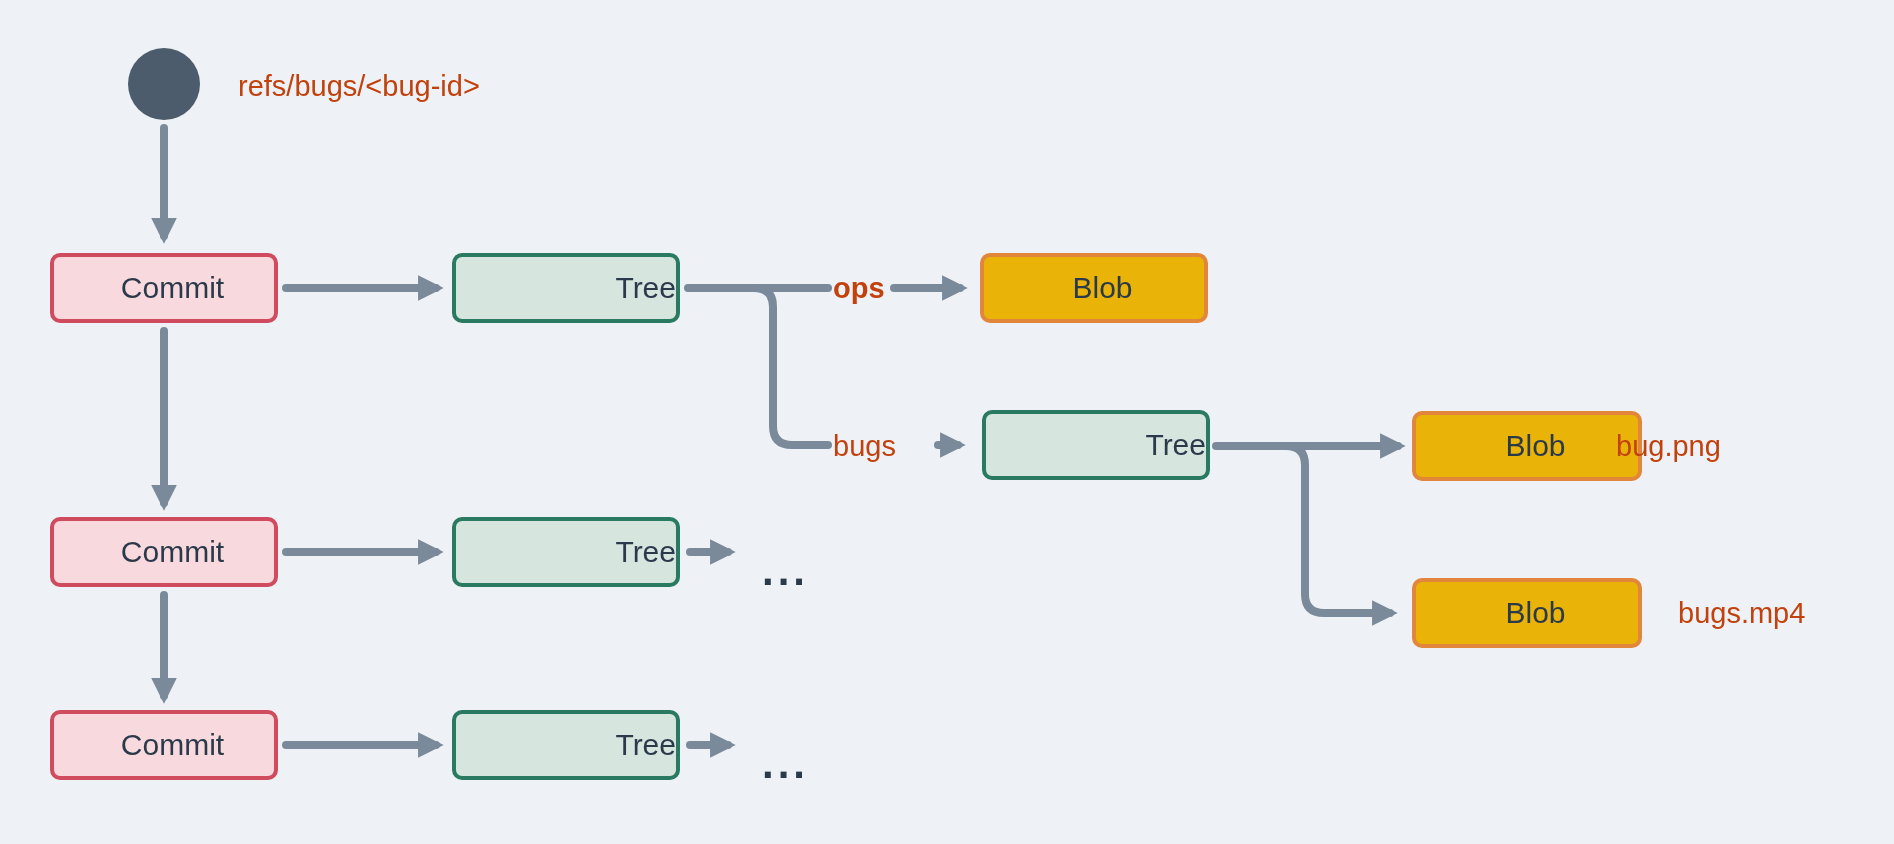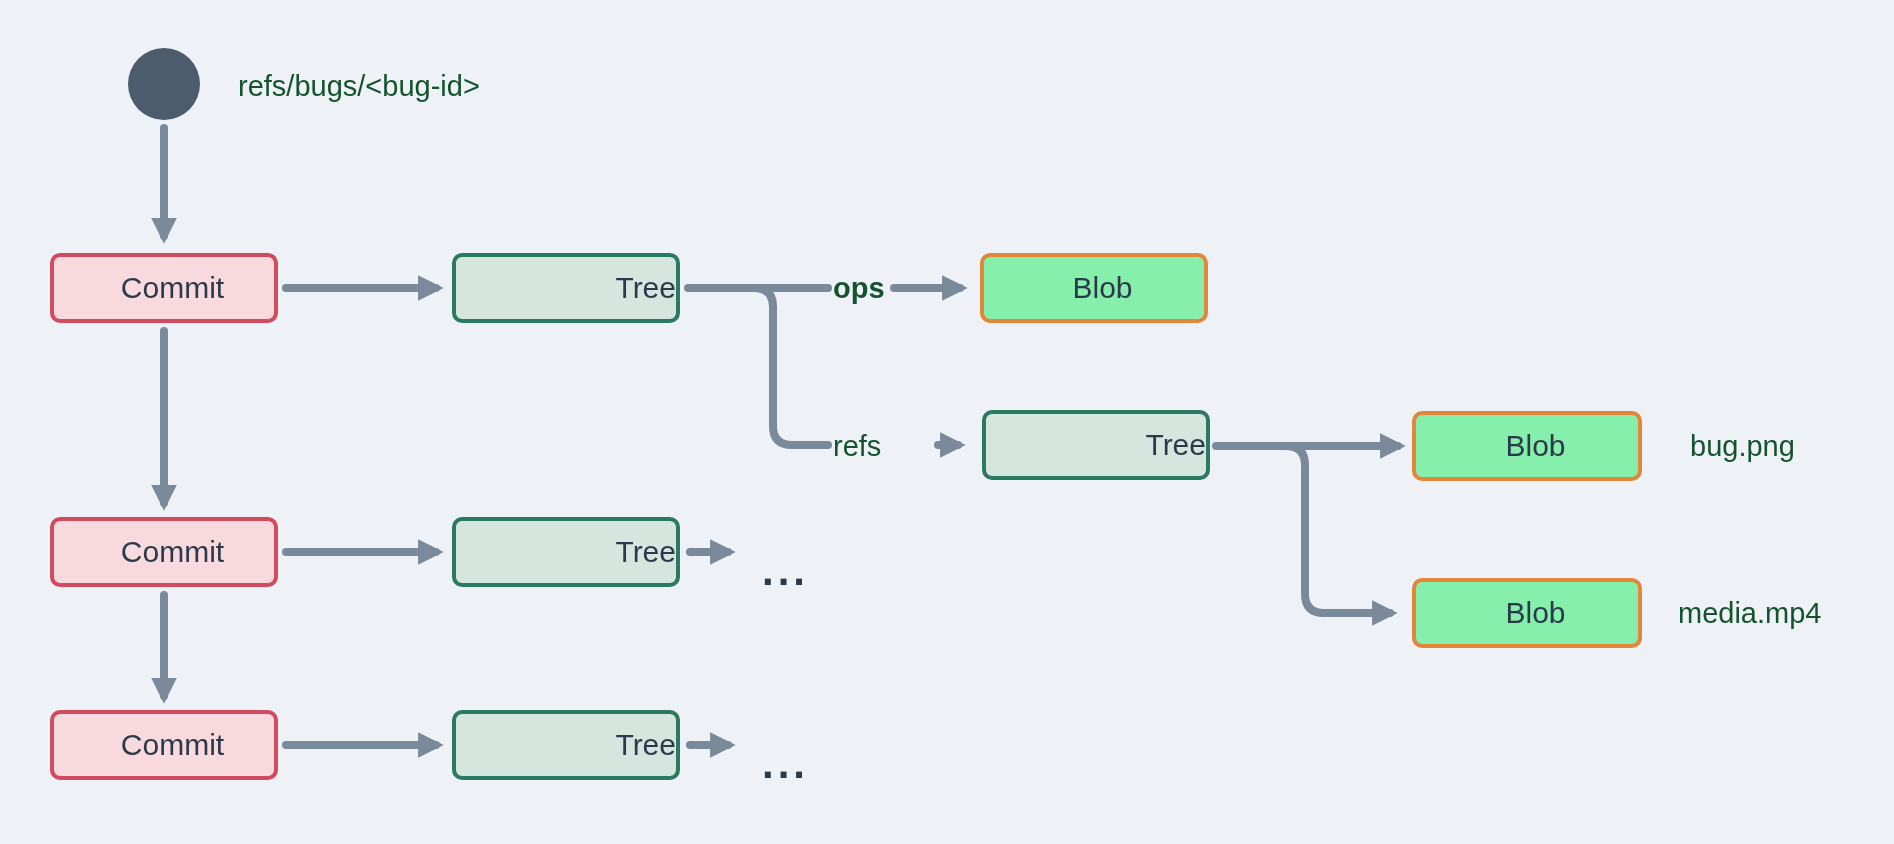--- a/index.html
+++ b/index.html
@@ -35,32 +35,32 @@
     border: 4px solid;
     display: flex;
     align-items: center;
     justify-content: center;
     font-size: 30px;
     color: #2b3a4a;
     padding-left: 17px;
   }
   .node.commit { background: #f8d9de; border-color: #d14b5f; }
   .node.tree   { background: #d7e5df; border-color: #2a7a61; justify-content: flex-end; }
-  .node.blob   { background: #86efac; border-color: #e2863c; }
+  .node.blob   { background: #eab308; border-color: #e2863c; }
   .ref-circle {
     position: absolute;
     left: 128px; top: 48px;
     width: 72px; height: 72px;
     border-radius: 50%;
     background: #4c5c6c;
   }
   .lbl {
     position: absolute;
     font-size: 29px;
-    color: #14532d;
+    color: #c2410c;
     white-space: nowrap;
     line-height: 1.15;
   }
   .dots {
     position: absolute;
     font-size: 42px;
     font-weight: 700;
     letter-spacing: 4px;
     color: #2b3a4a;
     line-height: 1;
@@ -114,34 +114,34 @@
     <span>Commit</span>
   </div>
   <div class="node tree" style="left:452px; top:253px;">
     <span>Tree</span>
   </div>
   <div class="node blob" style="left:980px; top:253px;">
     <span>Blob</span>
   </div>
 
   <span class="lbl" style="left:833px; top:272px;font-weight:bold;">ops</span>
-  <span class="lbl" style="left:833px; top:430px;">refs</span>
+  <span class="lbl" style="left:833px; top:430px;">bugs</span>
 
   <div class="node tree" style="left:982px; top:410px;">
     <span>Tree</span>
   </div>
   <div class="node blob" style="left:1412px; top:411px; width:230px;">
     <span>Blob</span>
   </div>
   <div class="node blob" style="left:1412px; top:578px; width:230px;">
     <span>Blob</span>
   </div>
 
-  <span class="lbl" style="left:1690px; top:430px;">bug.png</span>
-  <span class="lbl" style="left:1678px; top:597px;">media.mp4</span>
+  <span class="lbl" style="left:1616px; top:430px;">bug.png</span>
+  <span class="lbl" style="left:1678px; top:597px;">bugs.mp4</span>
 
   <div class="node commit" style="left:50px; top:517px;">
     <span>Commit</span>
   </div>
   <div class="node tree" style="left:452px; top:517px;">
     <span>Tree</span>
   </div>
   <span class="dots" style="left:762px; top:550px;">...</span>
 
   <div class="node commit" style="left:50px; top:710px;">

